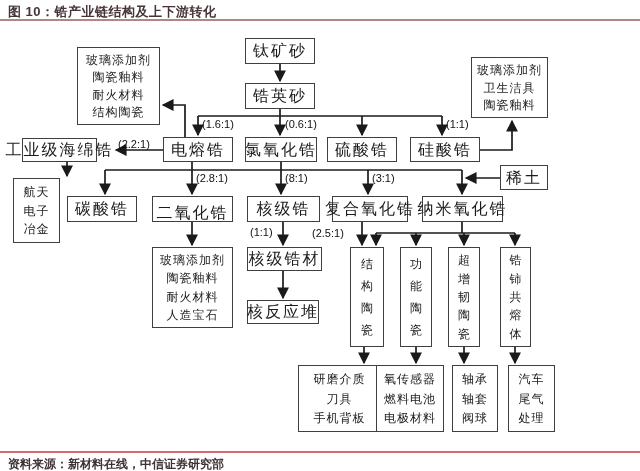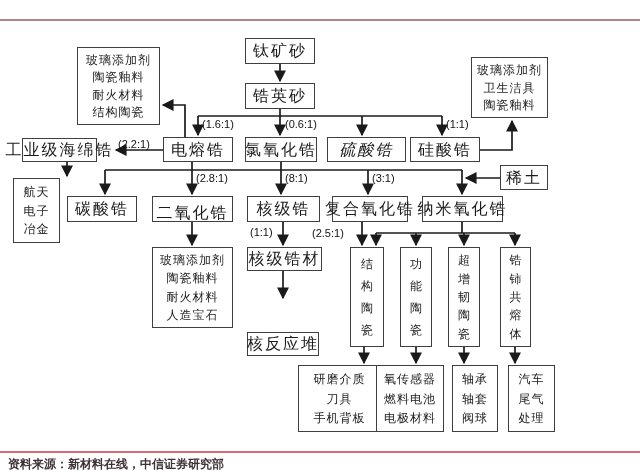--- a/index.html
+++ b/index.html
@@ -23,20 +23,21 @@
   .node.multi .ln{letter-spacing:1px;font-size:12px;}
   .node.vert .ln{letter-spacing:0;font-size:12px;}
 
   .ratio{position:absolute;font-size:11px;color:#101010;white-space:nowrap;
         font-family:"Liberation Sans","DejaVu Sans",sans-serif;}
 </style>
 </head>
 <body>
 
 <div id="page">
+  <div class="figure-title">图 10：锆产业链结构及上下游转化</div>
   <div class="title-rule"></div>
 
   <svg id="edges" width="640" height="471" viewBox="0 0 640 471" xmlns="http://www.w3.org/2000/svg">
     <defs>
       <marker id="ah" markerWidth="8" markerHeight="8" refX="6.2" refY="3.5" orient="auto">
         <path d="M0,0 L7,3.5 L0,7 Z" fill="#1a1a1a"></path>
       </marker>
     </defs>
     <g id="edge-group" stroke="#1a1a1a" stroke-width="1.7" fill="none">
         <polyline points="280,64 280,81" marker-end="url(#ah)"></polyline>
@@ -93,21 +94,21 @@
       </div>
       <div class="node" style="left: 22px; top: 138px; width: 75px; height: 24px;">
         <div class="ln">工业级海绵锆</div>
       </div>
       <div class="node" style="left: 163px; top: 137px; width: 70px; height: 25px;">
         <div class="ln">电熔锆</div>
       </div>
       <div class="node" style="left: 245px; top: 137px; width: 72px; height: 25px;">
         <div class="ln">氯氧化锆</div>
       </div>
-      <div class="node" style="left: 327px; top: 137px; width: 79px; height: 25px; font-style: italic;">
+      <div class="node" style="left: 327px; top: 137px; width: 70px; height: 25px;">
         <div class="ln">硫酸锆</div>
       </div>
       <div class="node" style="left: 410px; top: 137px; width: 70px; height: 25px;">
         <div class="ln">硅酸锆</div>
       </div>
       <div class="node" style="left: 500px; top: 165px; width: 48px; height: 25px;">
         <div class="ln">稀土</div>
       </div>
       <div class="node multi" style="left: 13px; top: 178px; width: 47px; height: 65px;">
         <div class="ln">航天</div>
@@ -131,21 +132,21 @@
       </div>
       <div class="node" style="left: 247px; top: 247px; width: 75px; height: 24px;">
         <div class="ln">核级锆材</div>
       </div>
       <div class="node multi" style="left: 152px; top: 247px; width: 81px; height: 81px;">
         <div class="ln">玻璃添加剂</div>
         <div class="ln">陶瓷釉料</div>
         <div class="ln">耐火材料</div>
         <div class="ln">人造宝石</div>
       </div>
-      <div class="node" style="left: 247px; top: 300px; width: 72px; height: 24px; margin-top: 32px;">
+      <div class="node" style="left: 247px; top: 300px; width: 72px; height: 24px;">
         <div class="ln">核反应堆</div>
       </div>
       <div class="node vert" style="left: 350px; top: 247px; width: 34px; height: 100px;">
         <div class="ln">结</div>
         <div class="ln">构</div>
         <div class="ln">陶</div>
         <div class="ln">瓷</div>
       </div>
       <div class="node vert" style="left: 400px; top: 247px; width: 32px; height: 100px;">
         <div class="ln">功</div>

